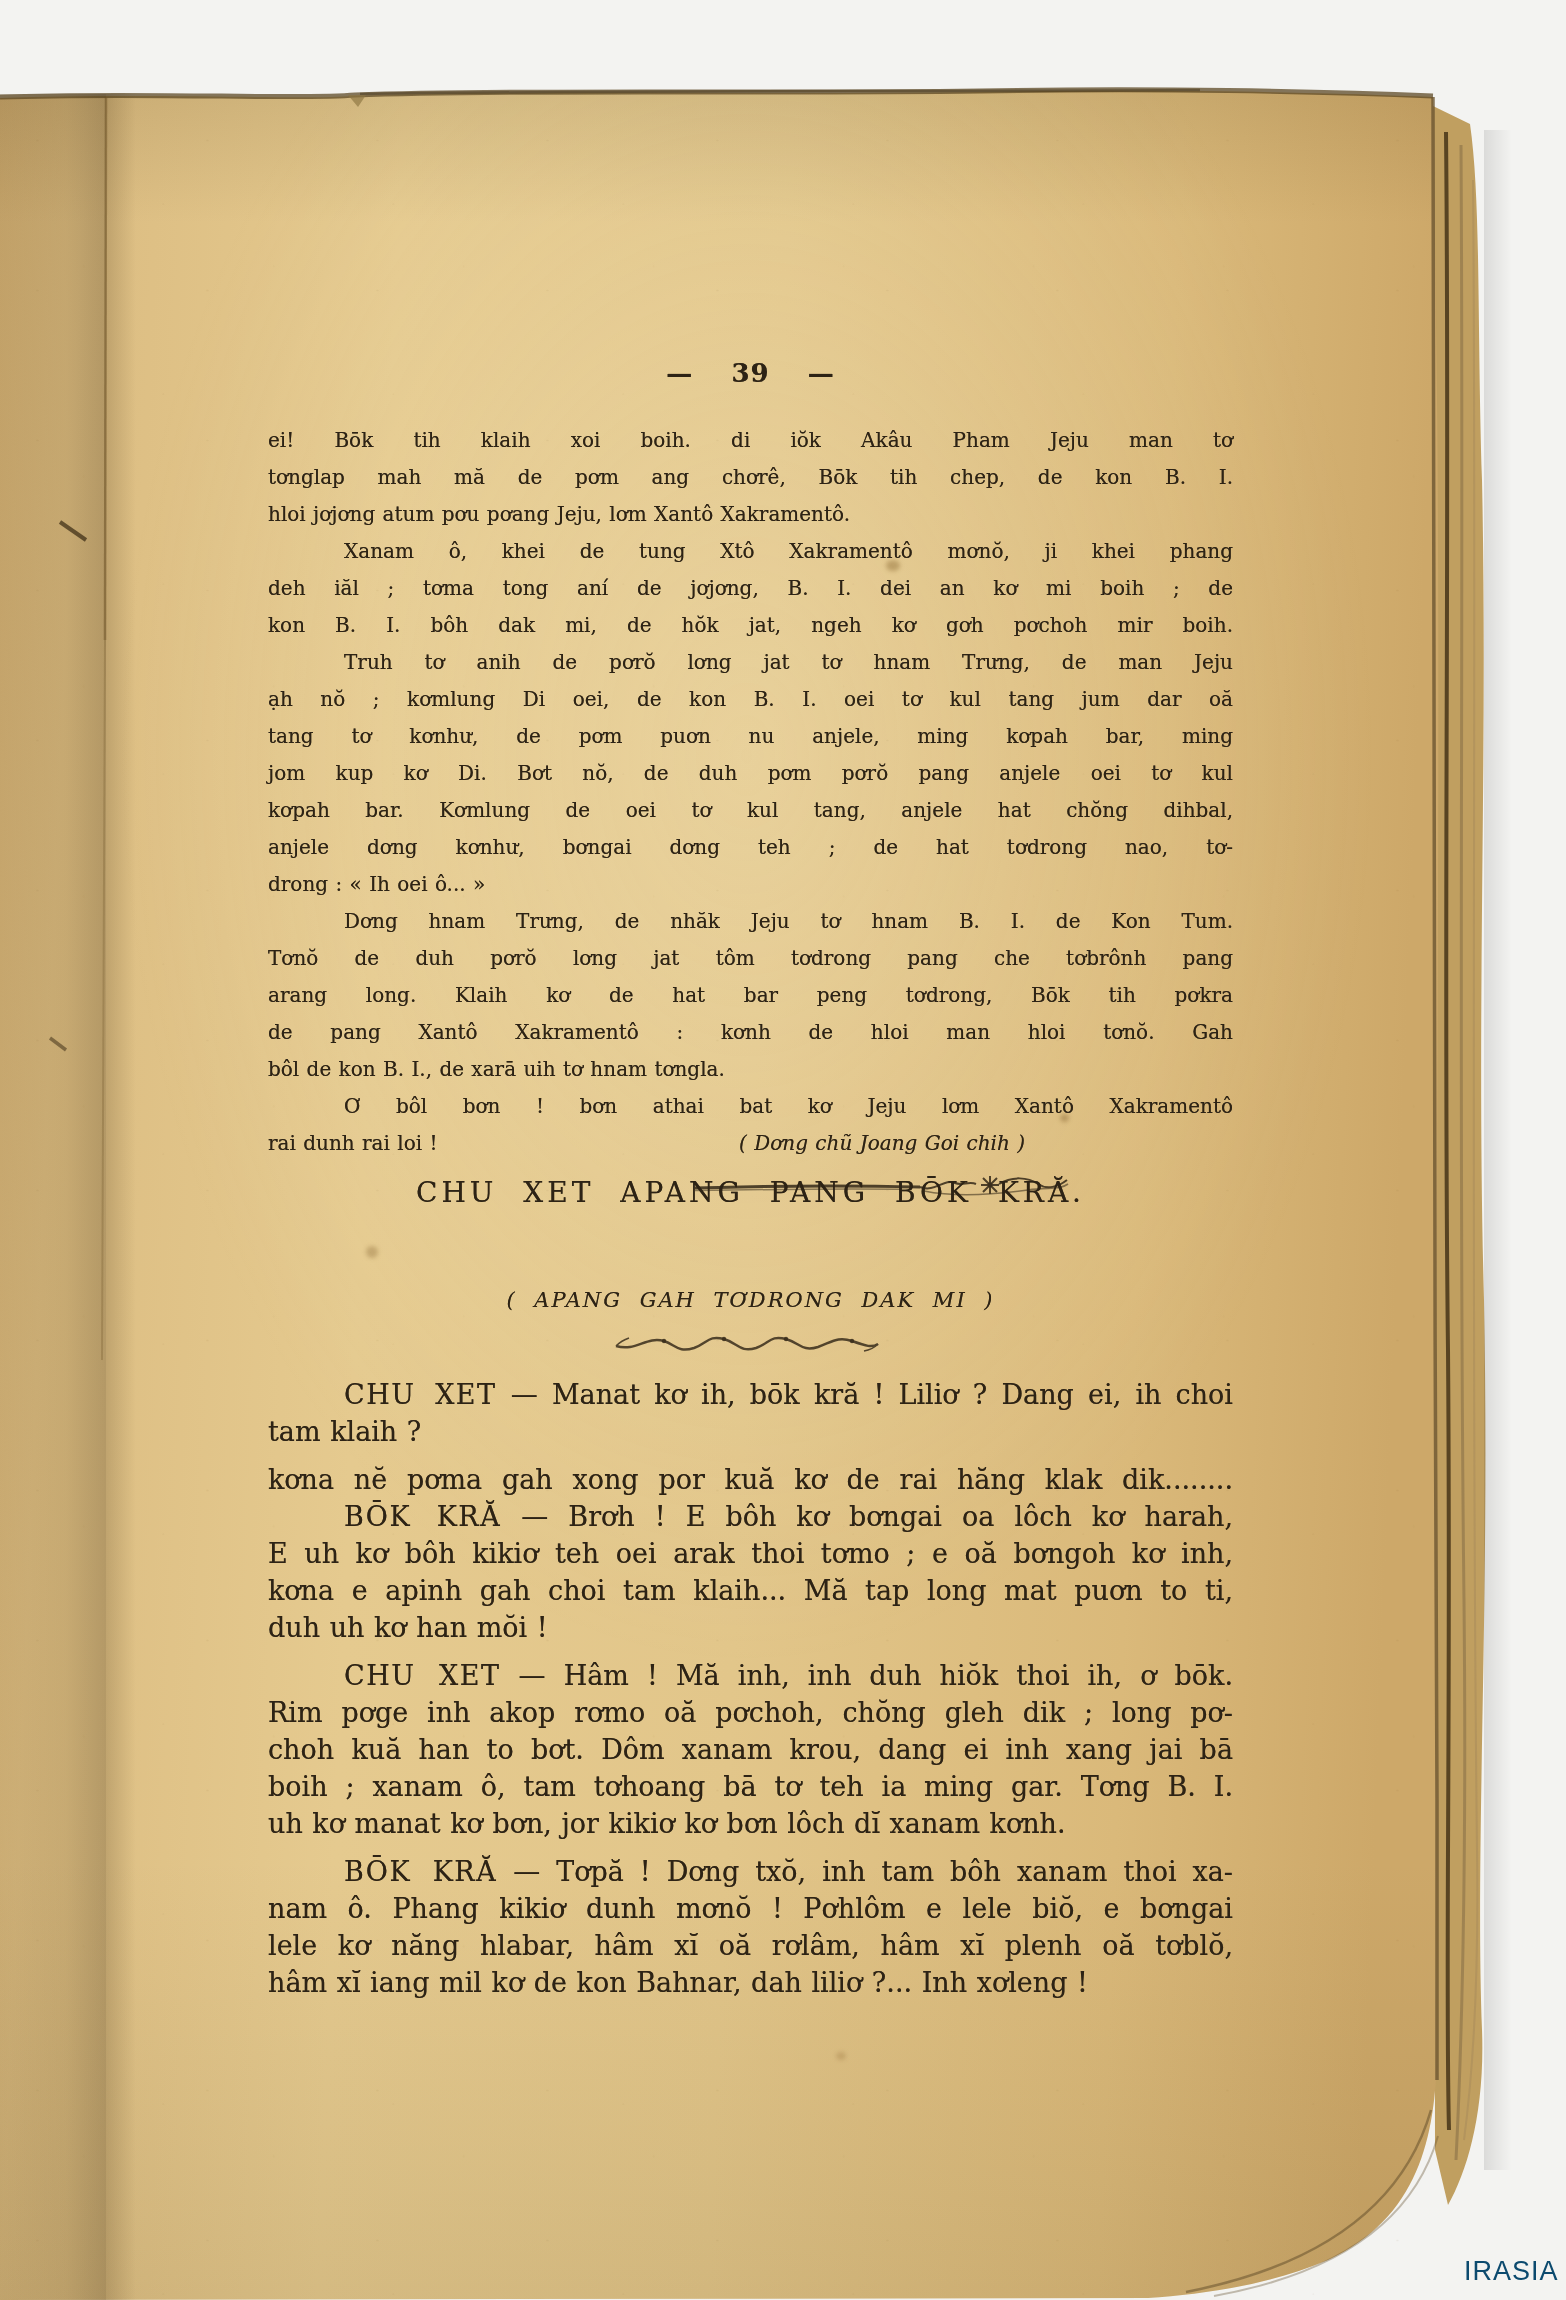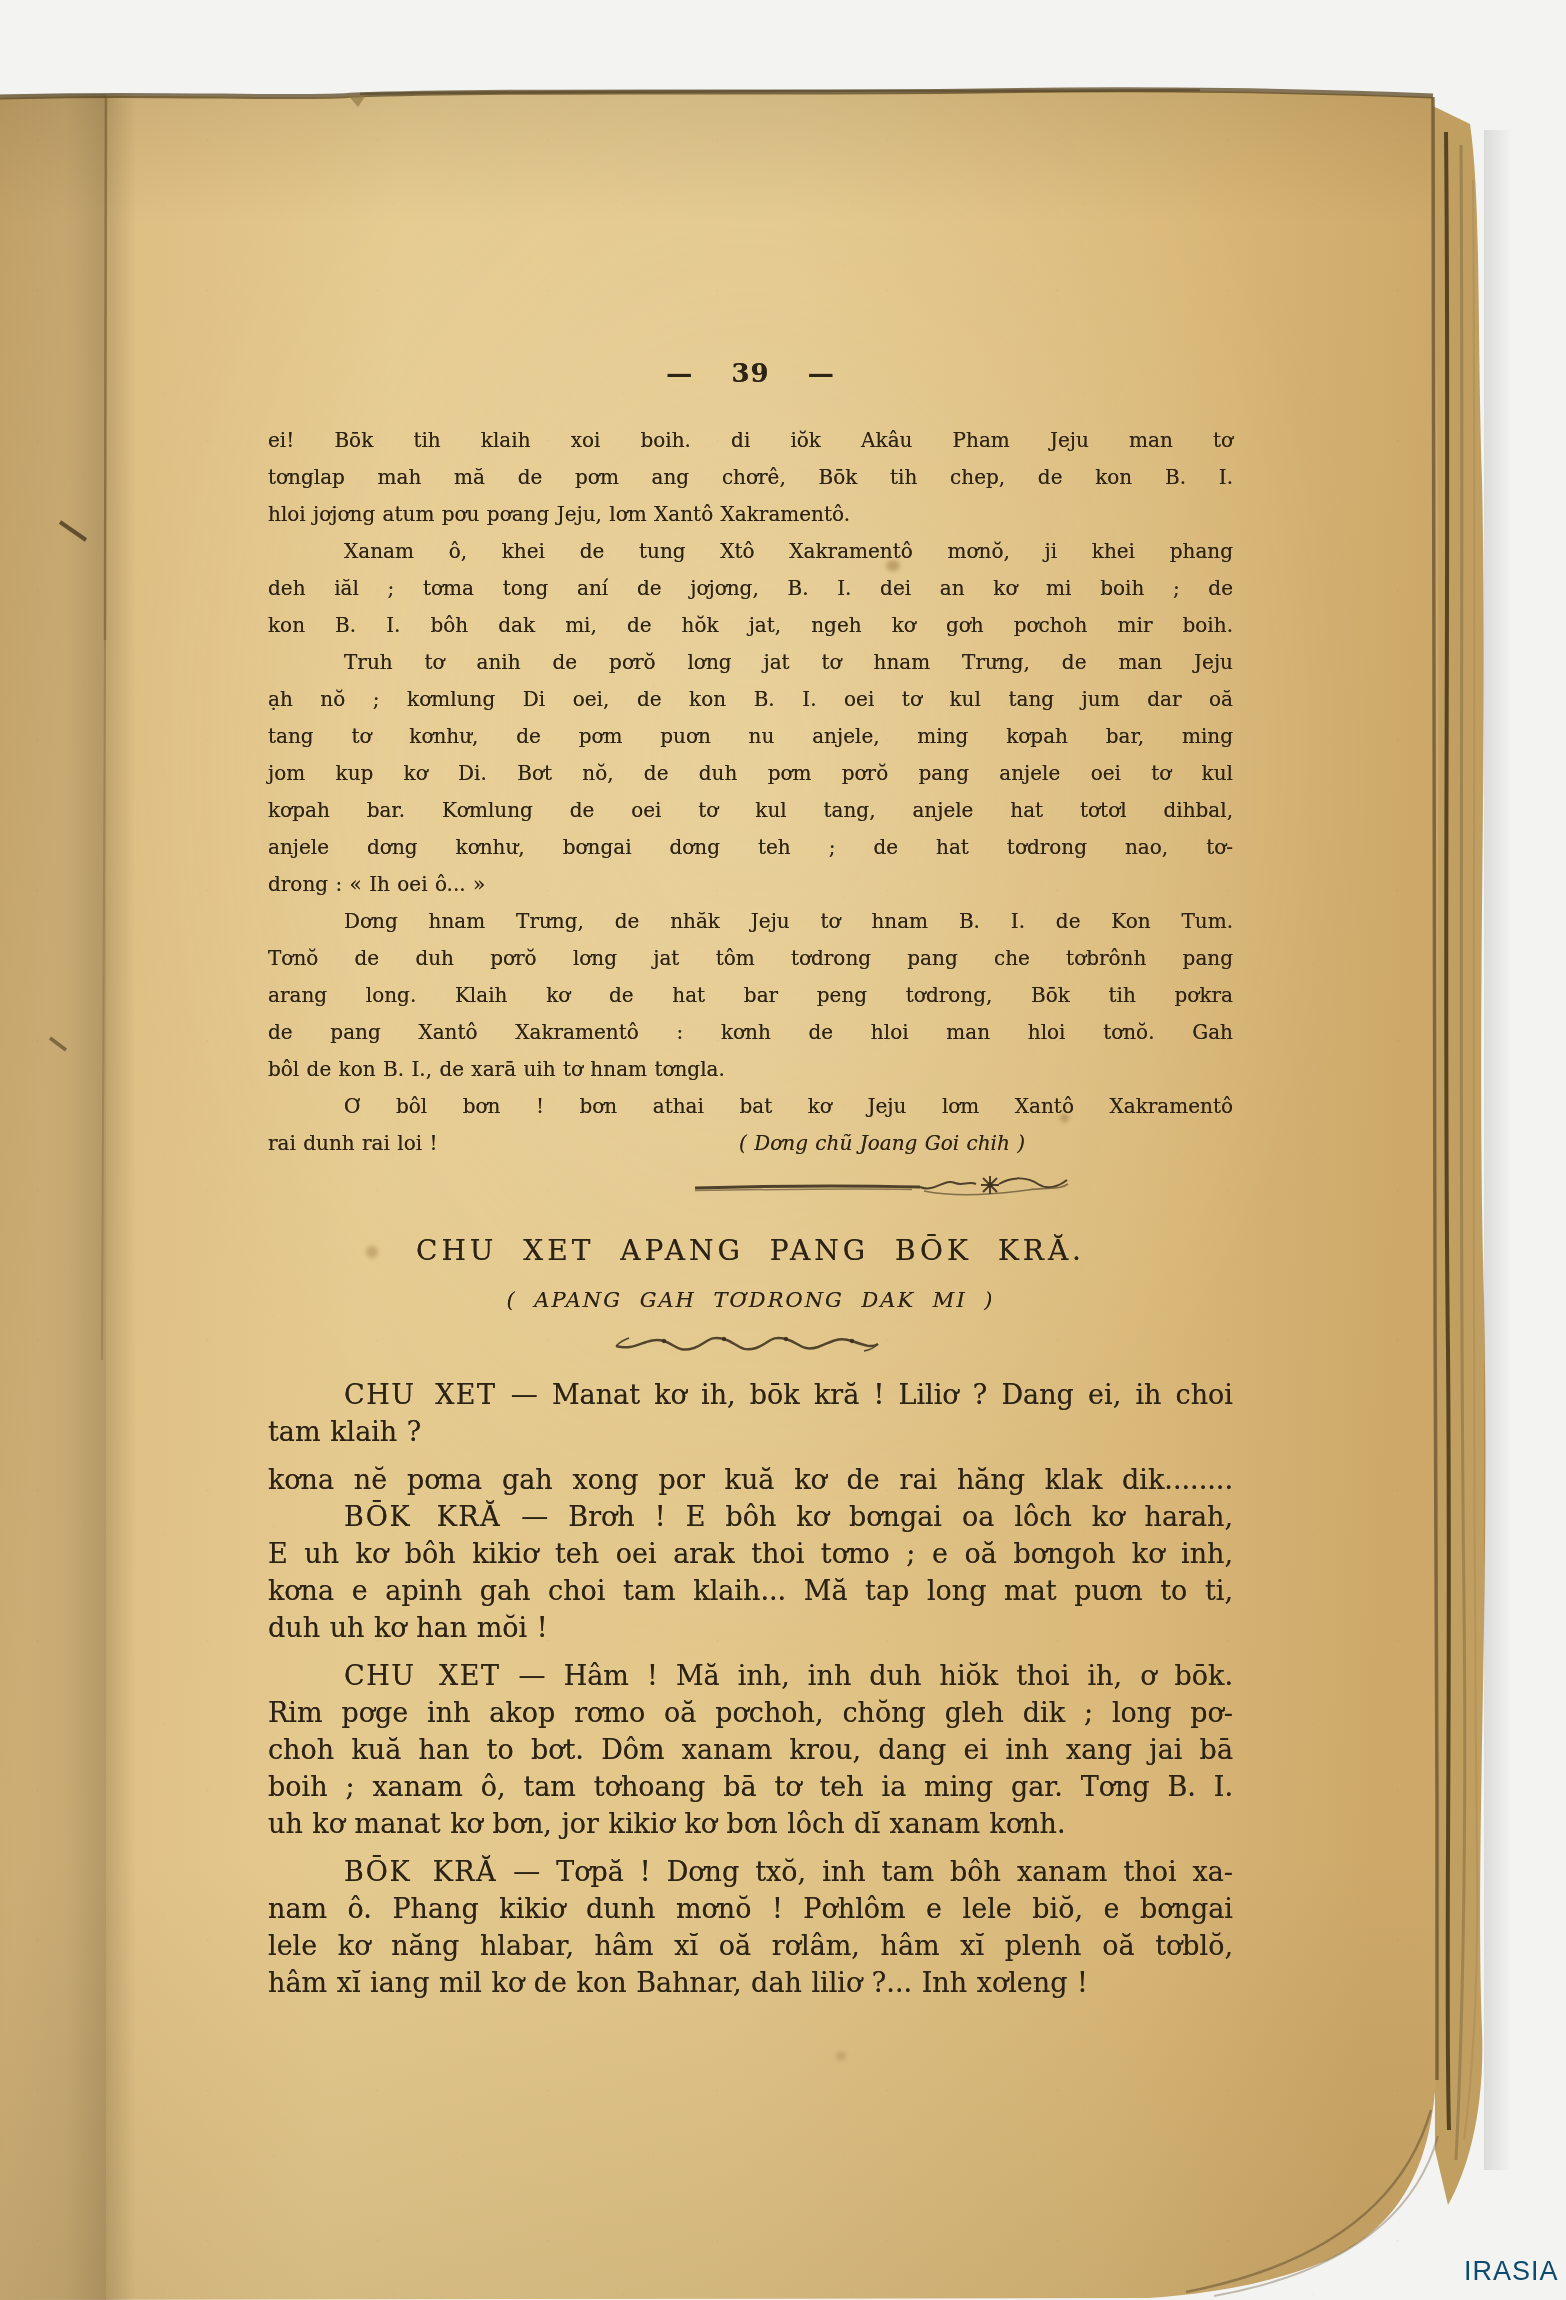--- a/index.html
+++ b/index.html
@@ -44,21 +44,21 @@
   .dialogue{position:absolute;left:268px;top:1376px;width:965px;font-size:27px;z-index:2;word-spacing:1px;}
   .line{height:37px;line-height:37px;}
   .stretch{text-align:justify;text-align-last:justify;}
   .indent{text-indent:76px;}
   .row{display:flex;align-items:baseline;}
   .attrib{font-style:italic;margin-left:auto;margin-right:208px;white-space:nowrap;}
   .speaker{letter-spacing:1.5px;word-spacing:5px;}
   .dlg-para{margin-bottom:11px;}
 
   .section-title{
-    position:absolute;left:268px;top:1234px;width:965px;z-index:2;
+    position:absolute;left:268px;top:1176px;width:965px;z-index:2;
     text-align:center;font-size:28px;letter-spacing:4px;word-spacing:13px;
   }
   .section-subtitle{
     position:absolute;left:268px;top:1288px;width:965px;z-index:2;
     text-align:center;font-style:italic;font-size:21px;letter-spacing:2px;word-spacing:9px;
   }
   .divider1{position:absolute;left:692px;top:1166px;z-index:2;}
   .divider2{position:absolute;left:612px;top:1326px;z-index:2;}
 
   .watermark{
@@ -150,21 +150,21 @@
     <div class="line">hloi jơjơng atum pơu pơang Jeju, lơm Xantô Xakramentô.</div>
 
     <div class="line stretch indent">Xanam ô, khei de tung Xtô Xakramentô mơnŏ, ji khei phang</div>
     <div class="line stretch">deh iăl ; tơma tong aní de jơjơng, B. I. dei an kơ mi boih ; de</div>
     <div class="line stretch">kon B. I. bôh dak mi, de hŏk jat, ngeh kơ gơh pơchoh mir boih.</div>
 
     <div class="line stretch indent">Truh tơ anih de pơrŏ lơng jat tơ hnam Trưng, de man Jeju</div>
     <div class="line stretch">ạh nŏ ; kơmlung Di oei, de kon B. I. oei tơ kul tang jum dar oă</div>
     <div class="line stretch">tang tơ kơnhư, de pơm puơn nu anjele, ming kơpah bar, ming</div>
     <div class="line stretch">jom kup kơ Di. Bơt nŏ, de duh pơm pơrŏ pang anjele oei tơ kul</div>
-    <div class="line stretch">kơpah bar. Kơmlung de oei tơ kul tang, anjele hat tơtơl dihbal,</div>
+    <div class="line stretch">kơpah bar. Kơmlung de oei tơ kul tang, anjele hat chŏng dihbal,</div>
     <div class="line stretch">anjele dơng kơnhư, bơngai dơng teh ; de hat tơdrong nao, tơ-</div>
     <div class="line">drong : « Ih oei ô... »</div>
 
     <div class="line stretch indent">Dơng hnam Trưng, de nhăk Jeju tơ hnam B. I. de Kon Tum.</div>
     <div class="line stretch">Tơnŏ de duh pơrŏ lơng jat tôm tơdrong pang che tơbrônh pang</div>
     <div class="line stretch">arang long. Klaih kơ de hat bar peng tơdrong, Bōk tih pơkra</div>
     <div class="line stretch">de pang Xantô Xakramentô : kơnh de hloi man hloi tơnŏ. Gah</div>
     <div class="line">bôl de kon B. I., de xarā uih tơ hnam tơngla.</div>
 
     <div class="line stretch indent">Ơ bôl bơn ! bơn athai bat kơ Jeju lơm Xantô Xakramentô</div>

